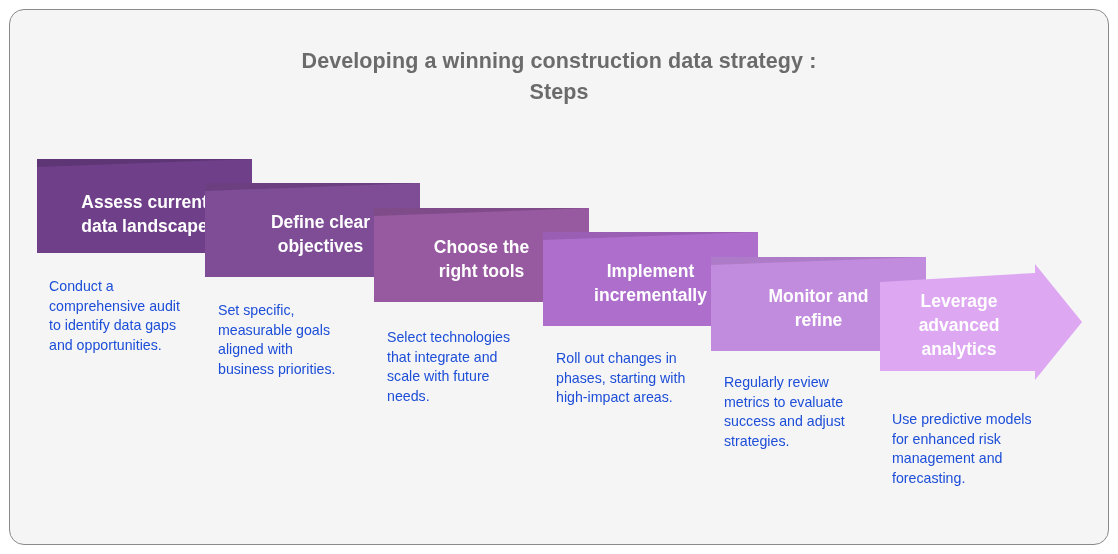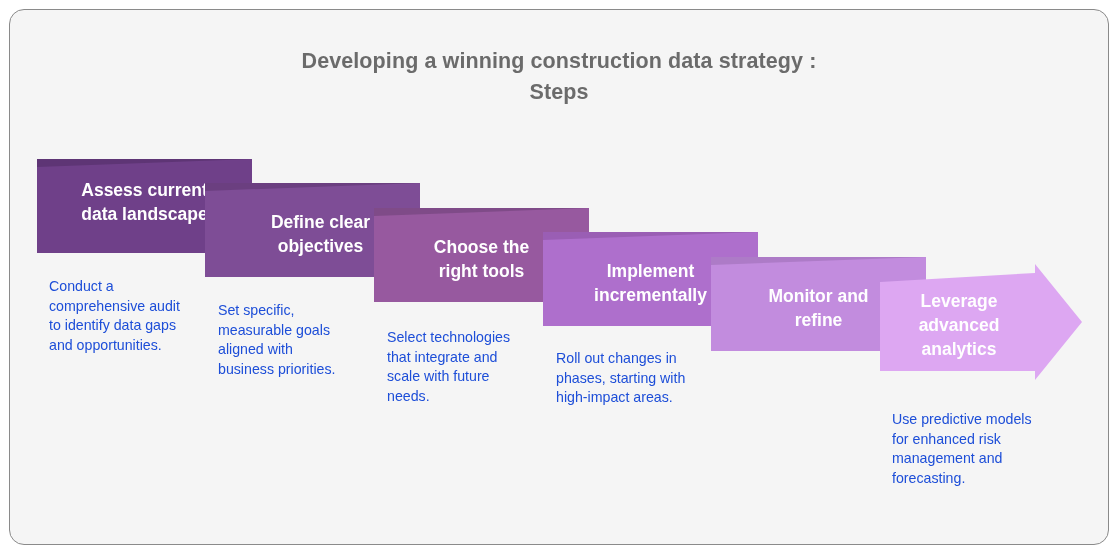--- a/index.html
+++ b/index.html
@@ -102,21 +102,21 @@
 
   <div class="steps-layer">
 
     <div class="step" style="left:37px; top:159px;">
       <div class="step-shape">
         <svg width="220" height="94" viewBox="0 0 220 94">
           <path d="M0,0 L215,0 L215,30 L0,30 Z" fill="#5e3575"></path>
           <path d="M0,8 L215,0 L215,94 L0,94 Z" fill="#6f4089"></path>
         </svg>
       </div>
-      <div class="step-label" style="left:0; top:0; width:215px; height:86px; padding:0 12px;">Assess current
+      <div class="step-label" style="left:0; top:12px; width:215px; height:86px; padding:0 12px;">Assess current
 data landscape</div>
     </div>
     <div class="step-desc" style="left:49px; top:277px; width:160px;">Conduct a
 comprehensive audit
 to identify data gaps
 and opportunities.</div>
 
     <div class="step" style="left:205px; top:183px;">
       <div class="step-shape">
         <svg width="220" height="94" viewBox="0 0 220 94">
@@ -164,20 +164,24 @@
     <div class="step" style="left:711px; top:257px;">
       <div class="step-shape">
         <svg width="220" height="94" viewBox="0 0 220 94">
           <path d="M0,0 L215,0 L215,30 L0,30 Z" fill="#ad7bc7"></path>
           <path d="M0,8 L215,0 L215,94 L0,94 Z" fill="#c28cde"></path>
         </svg>
       </div>
       <div class="step-label" style="left:0; top:8px; width:215px; height:86px; padding:0 29px;">Monitor and
 refine</div>
     </div>
+    <div class="step-desc" style="left:724px; top:373px; width:165px;">Regularly review
+metrics to evaluate
+success and adjust
+strategies.</div>
 
     <div class="step" style="left:880px; top:273px;">
       <div class="step-shape">
         <svg width="206" height="98" viewBox="0 0 206 98">
           <path d="M0,9 L155,0 L155,-9 L202,49 L155,107 L155,98 L0,98 Z" fill="#dda7f2"></path>
         </svg>
       </div>
       <div class="step-label" style="left:0; top:6px; width:158px; height:92px; padding:0 10px;">Leverage
 advanced
 analytics</div>

